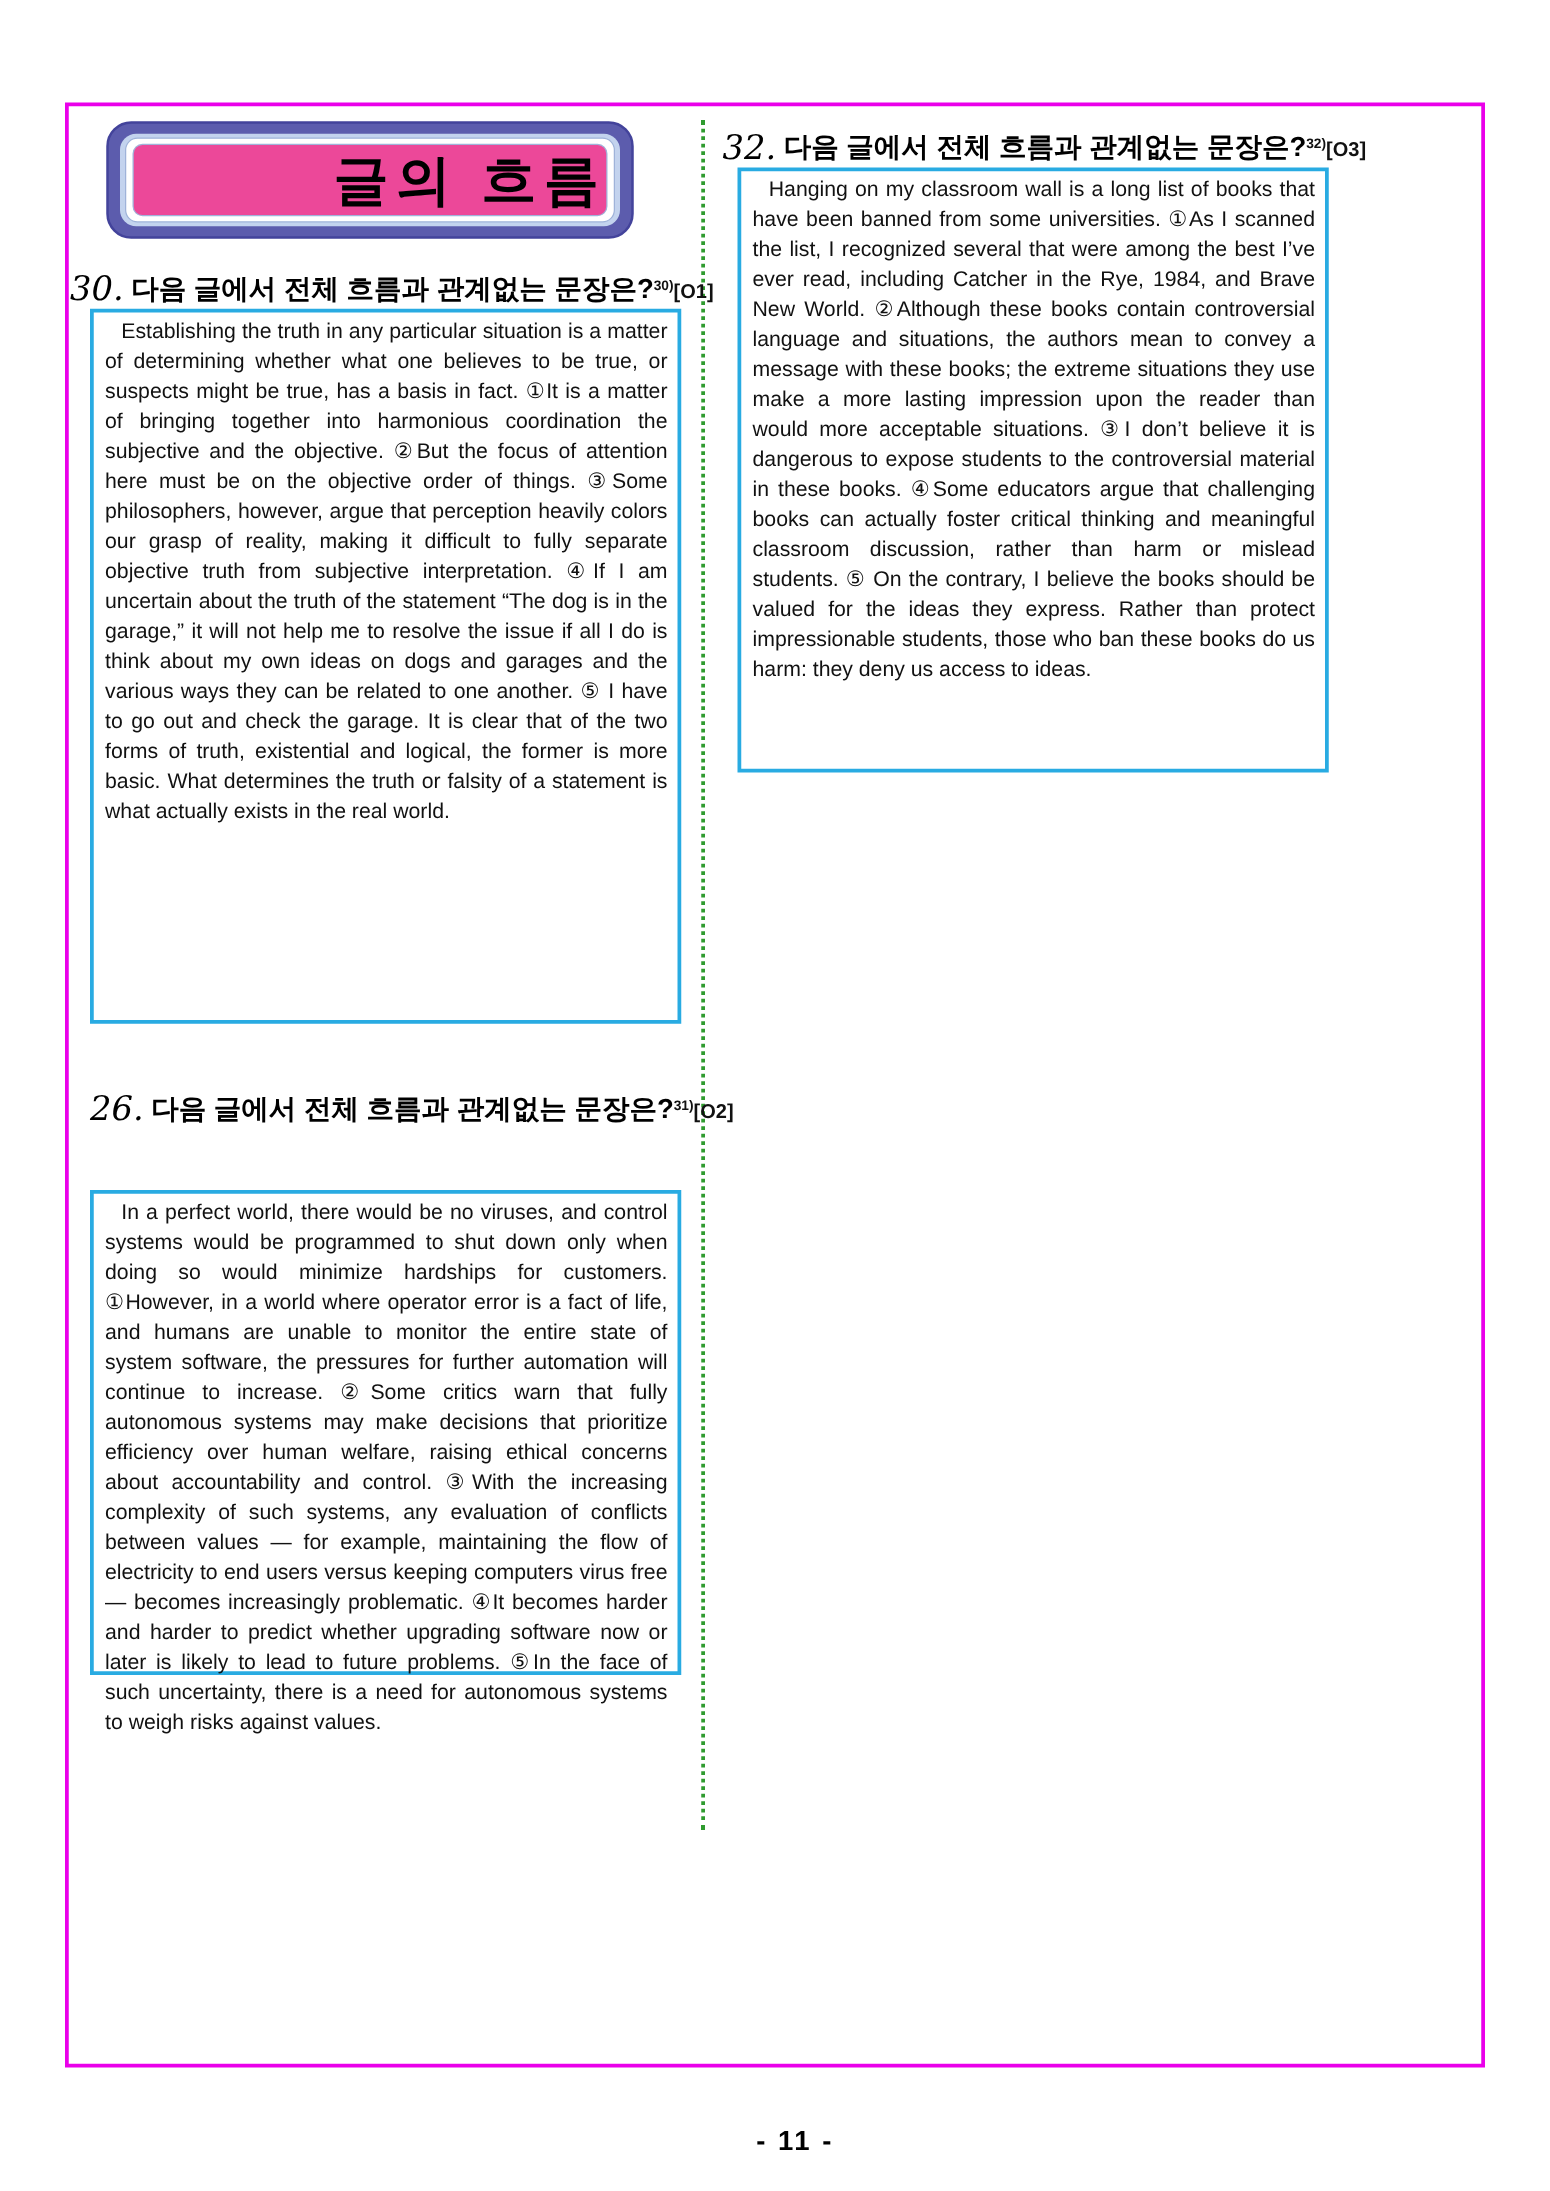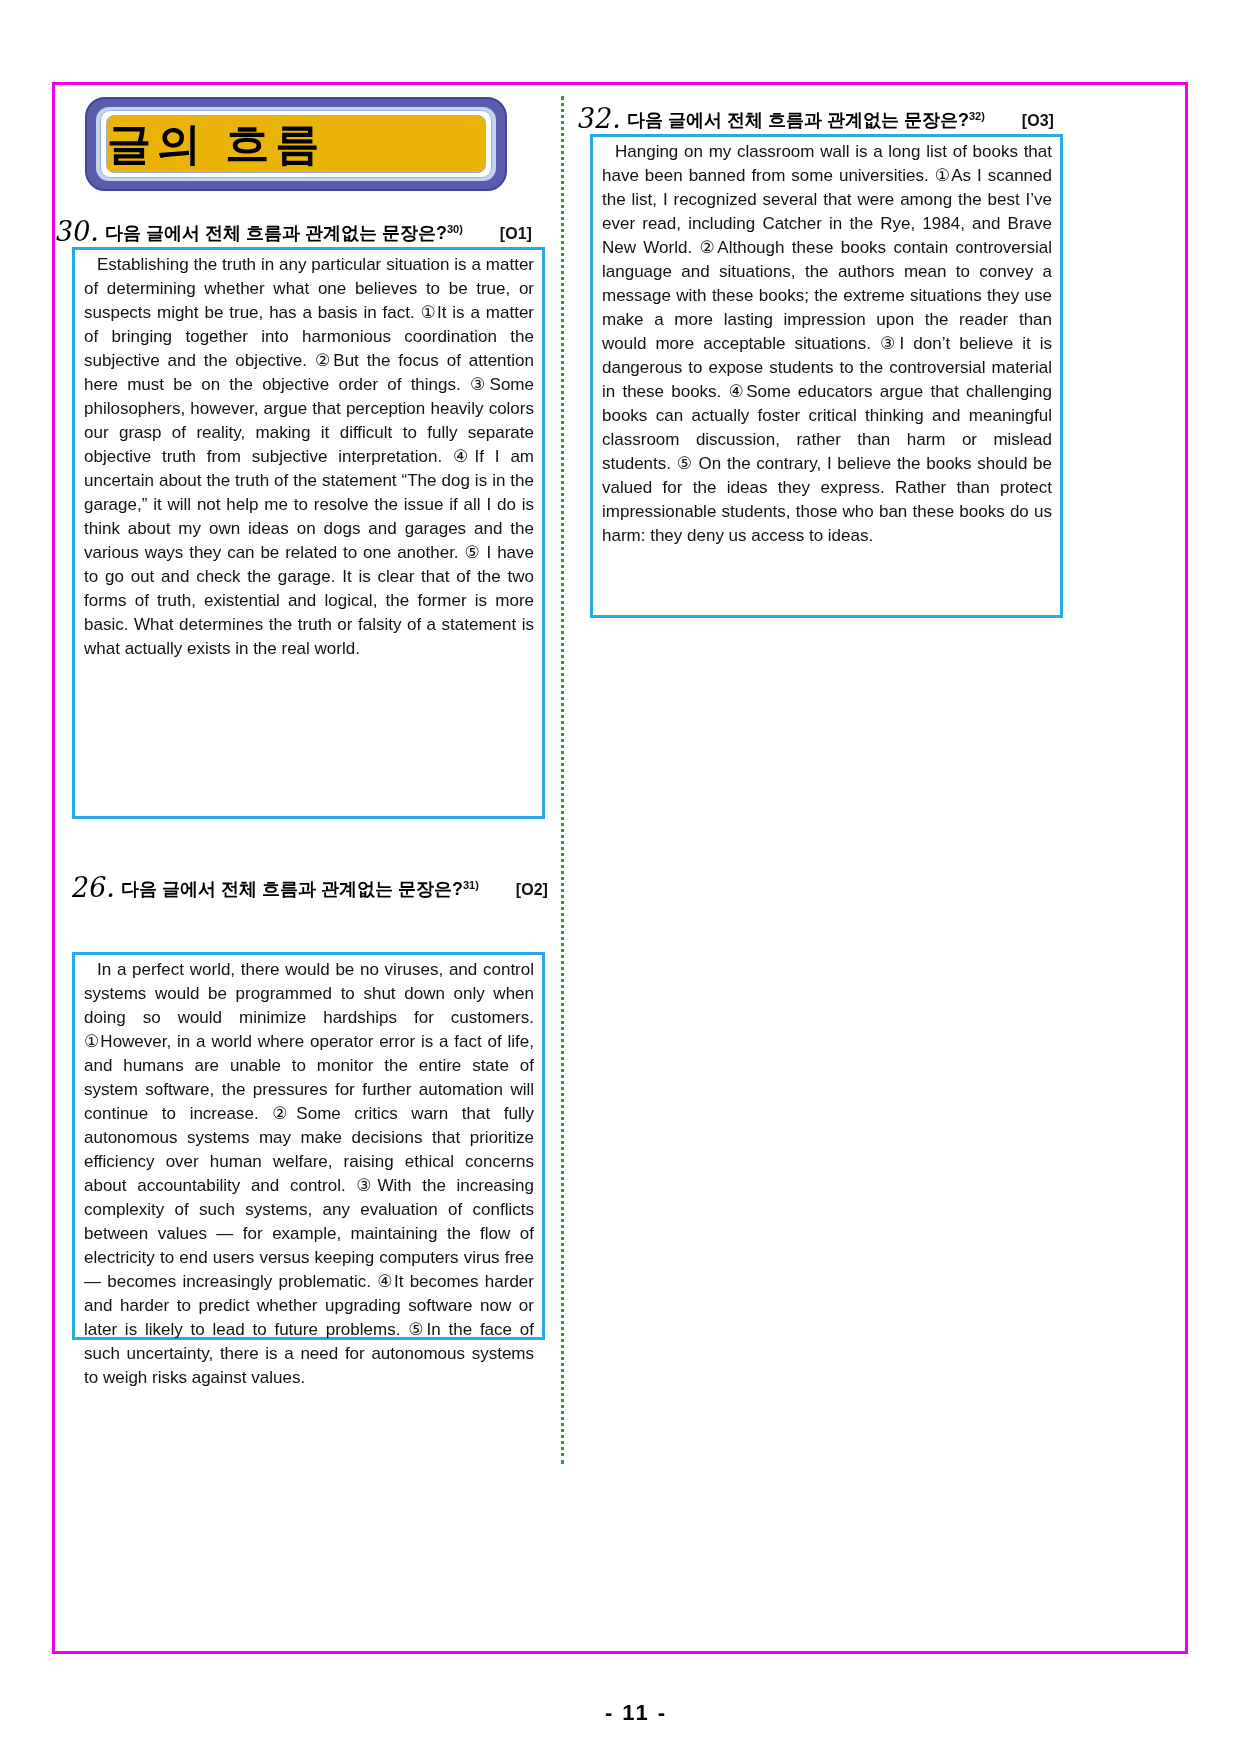--- a/index.html
+++ b/index.html
@@ -25,45 +25,45 @@
   }
   .title-ring1{
     width:100%;height:100%;box-sizing:border-box;background:#c3d3ee;
     border-radius:13px;padding:3px 4px;
   }
   .title-ring2{
     width:100%;height:100%;box-sizing:border-box;background:#ffffff;
     border:1px solid #9fb3d9;border-radius:10px;padding:4px 5px;
   }
   .title-inner{
-    width:100%;height:100%;box-sizing:border-box;background:#eab308;
+    width:100%;height:100%;box-sizing:border-box;background:#ec4899;
     border:1px solid #9fb3d9;border-radius:8px;
-    display:flex;align-items:center;justify-content:flex-start;
+    display:flex;align-items:center;justify-content:flex-end;
   }
   .title-text{
     font-size:44px;font-weight:bold;letter-spacing:6px;color:#000;
     font-family:"Liberation Sans","DejaVu Sans",sans-serif;
   }
   
   .q-header{
     position:absolute;width:473px;white-space:nowrap;
   }
   .q-num{
     font-family:"DejaVu Serif","Liberation Serif",serif;
     font-style:italic;font-weight:normal;font-size:27px;color:#000;
     margin-right:6px;vertical-align:-2px;
   }
   .q-prompt{
-    font-size:18px;font-weight:bold;color:#000;letter-spacing:0px;
+    font-size:22px;font-weight:bold;color:#000;letter-spacing:0px;
   }
   .q-foot{
     font-size:11px;font-weight:bold;vertical-align:super;line-height:0;
   }
   .q-tag{
-    font-size:16px;font-weight:bold;margin-left:37px;
+    font-size:16px;font-weight:bold;
   }
   
   .passage-box{
     position:absolute;width:473px;box-sizing:border-box;
     border:3px solid #29abe2;background:#fff;padding:3px 8px 3px 9px;
   }
   .passage{
     margin:0;font-size:17px;line-height:24px;text-align:justify;
     text-indent:13px;color:#111;
     font-family:"Liberation Sans","DejaVu Sans",sans-serif;

